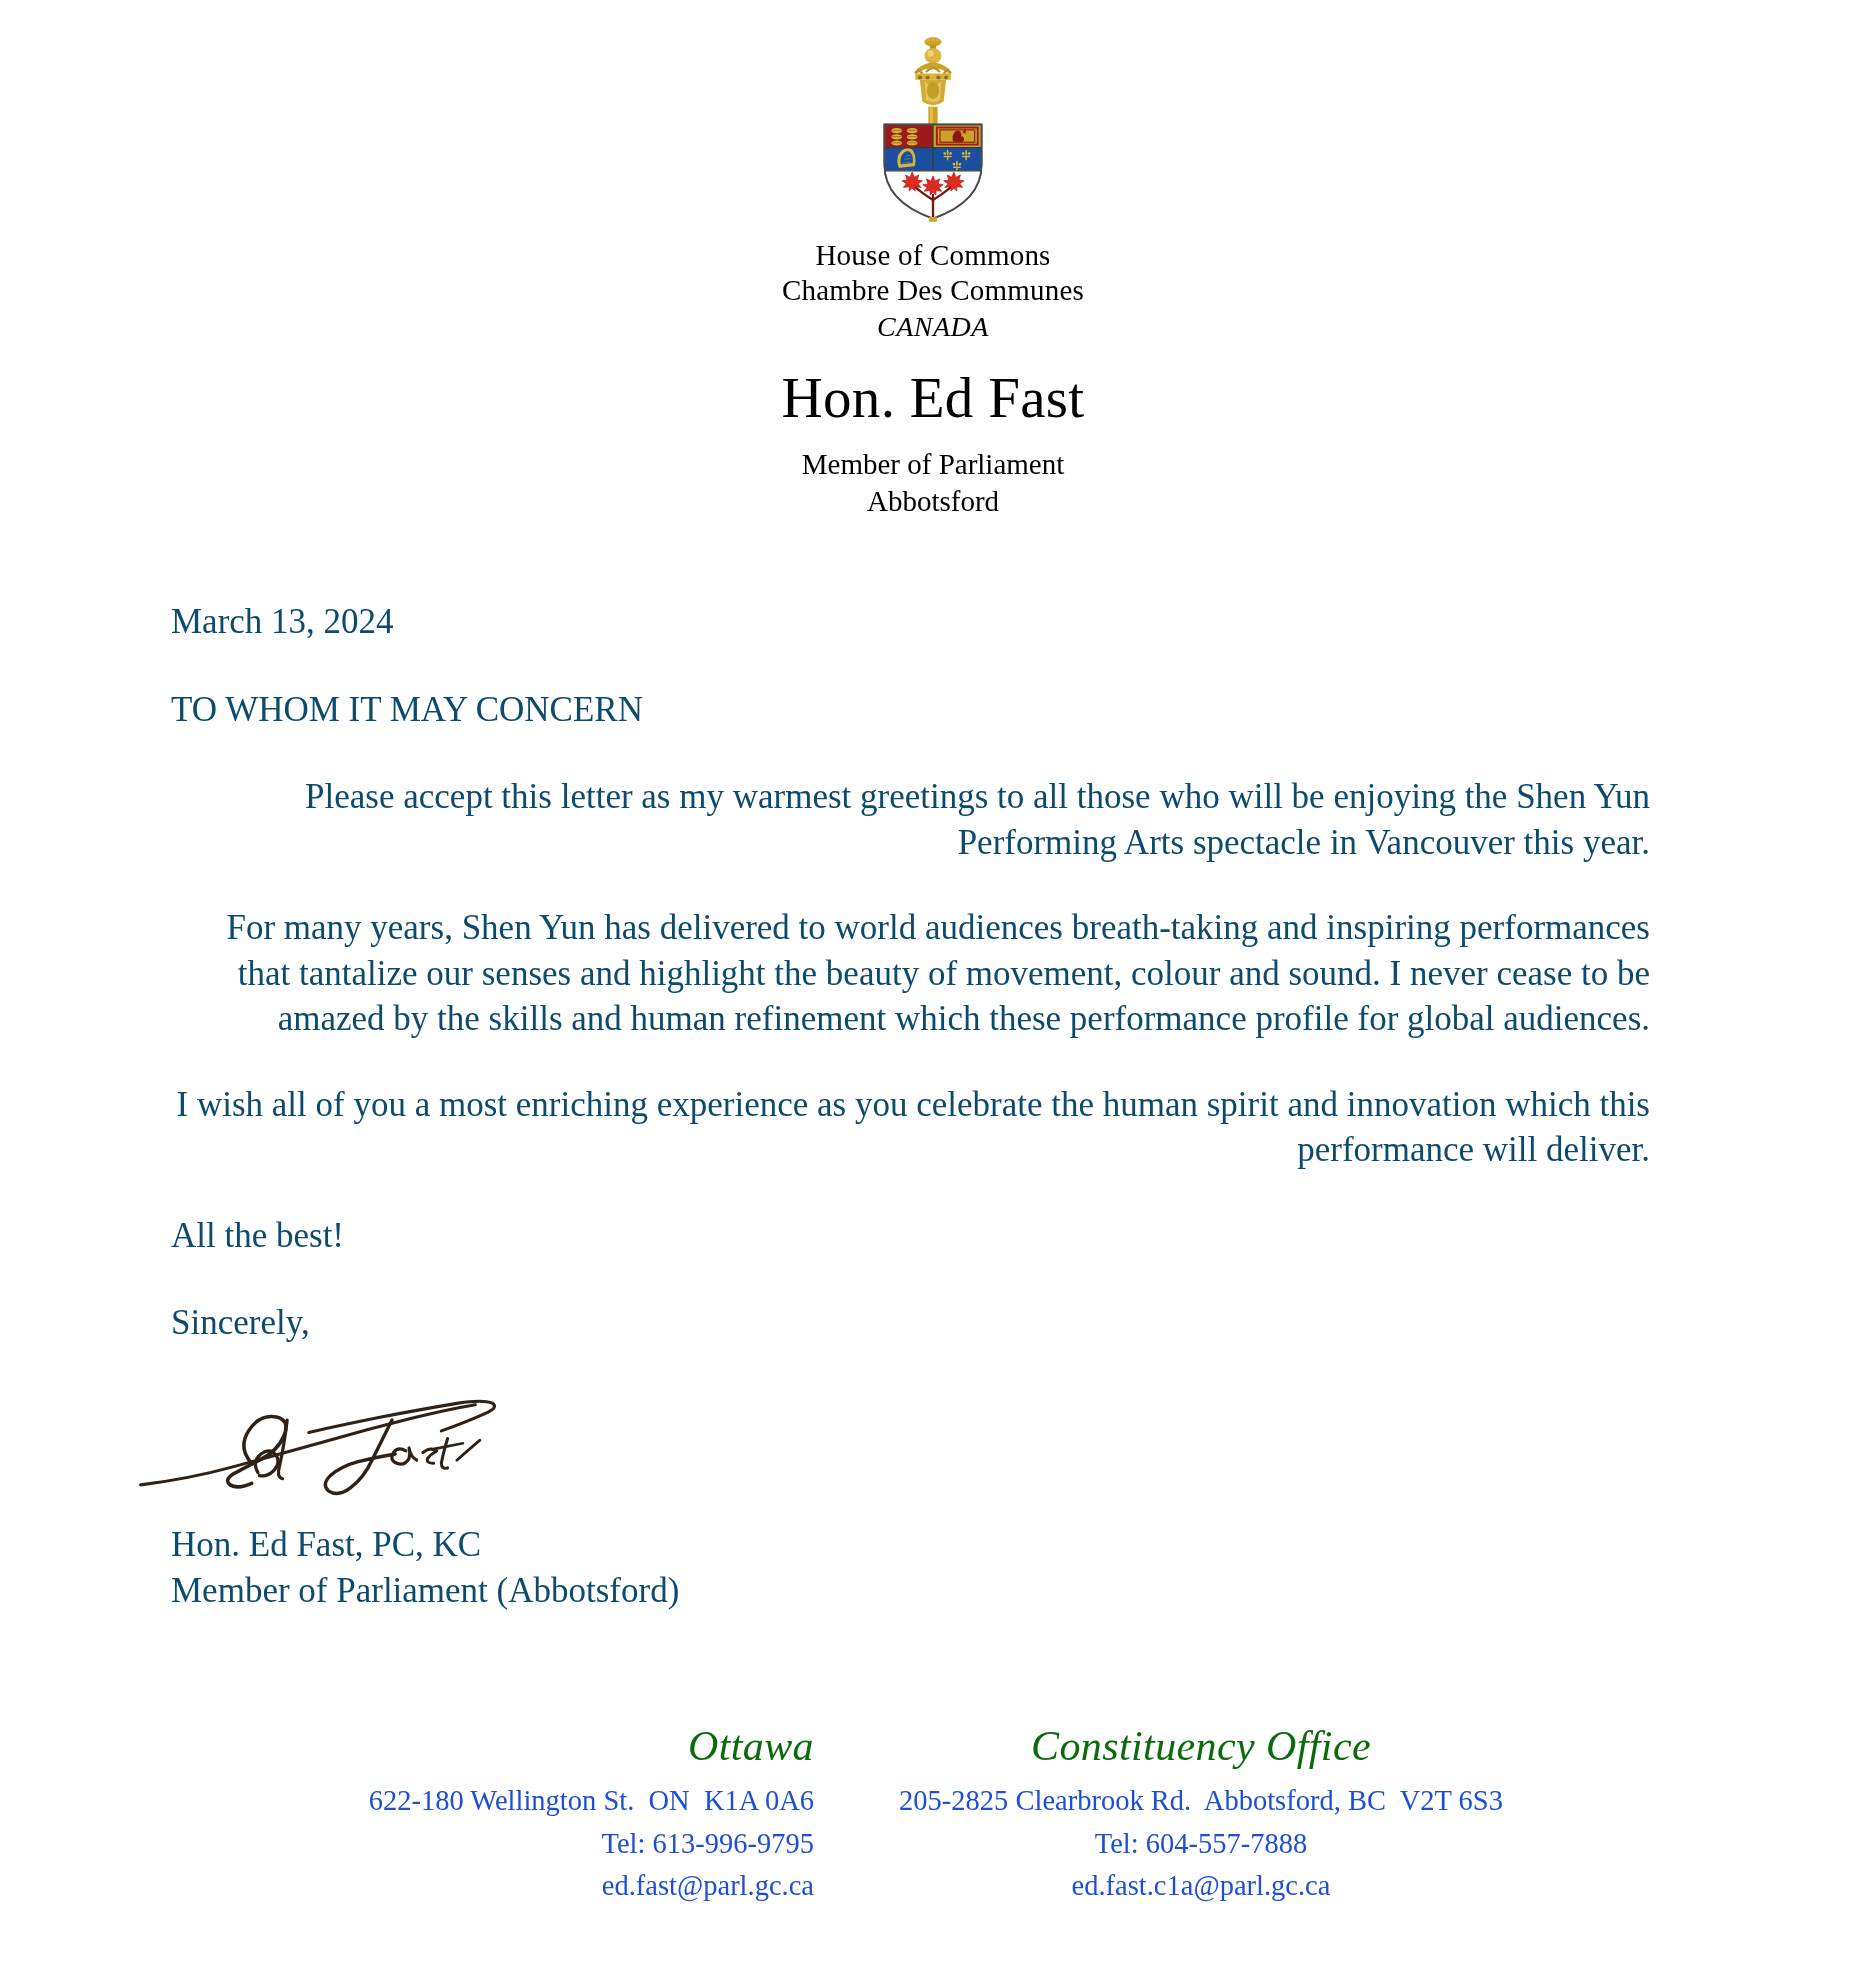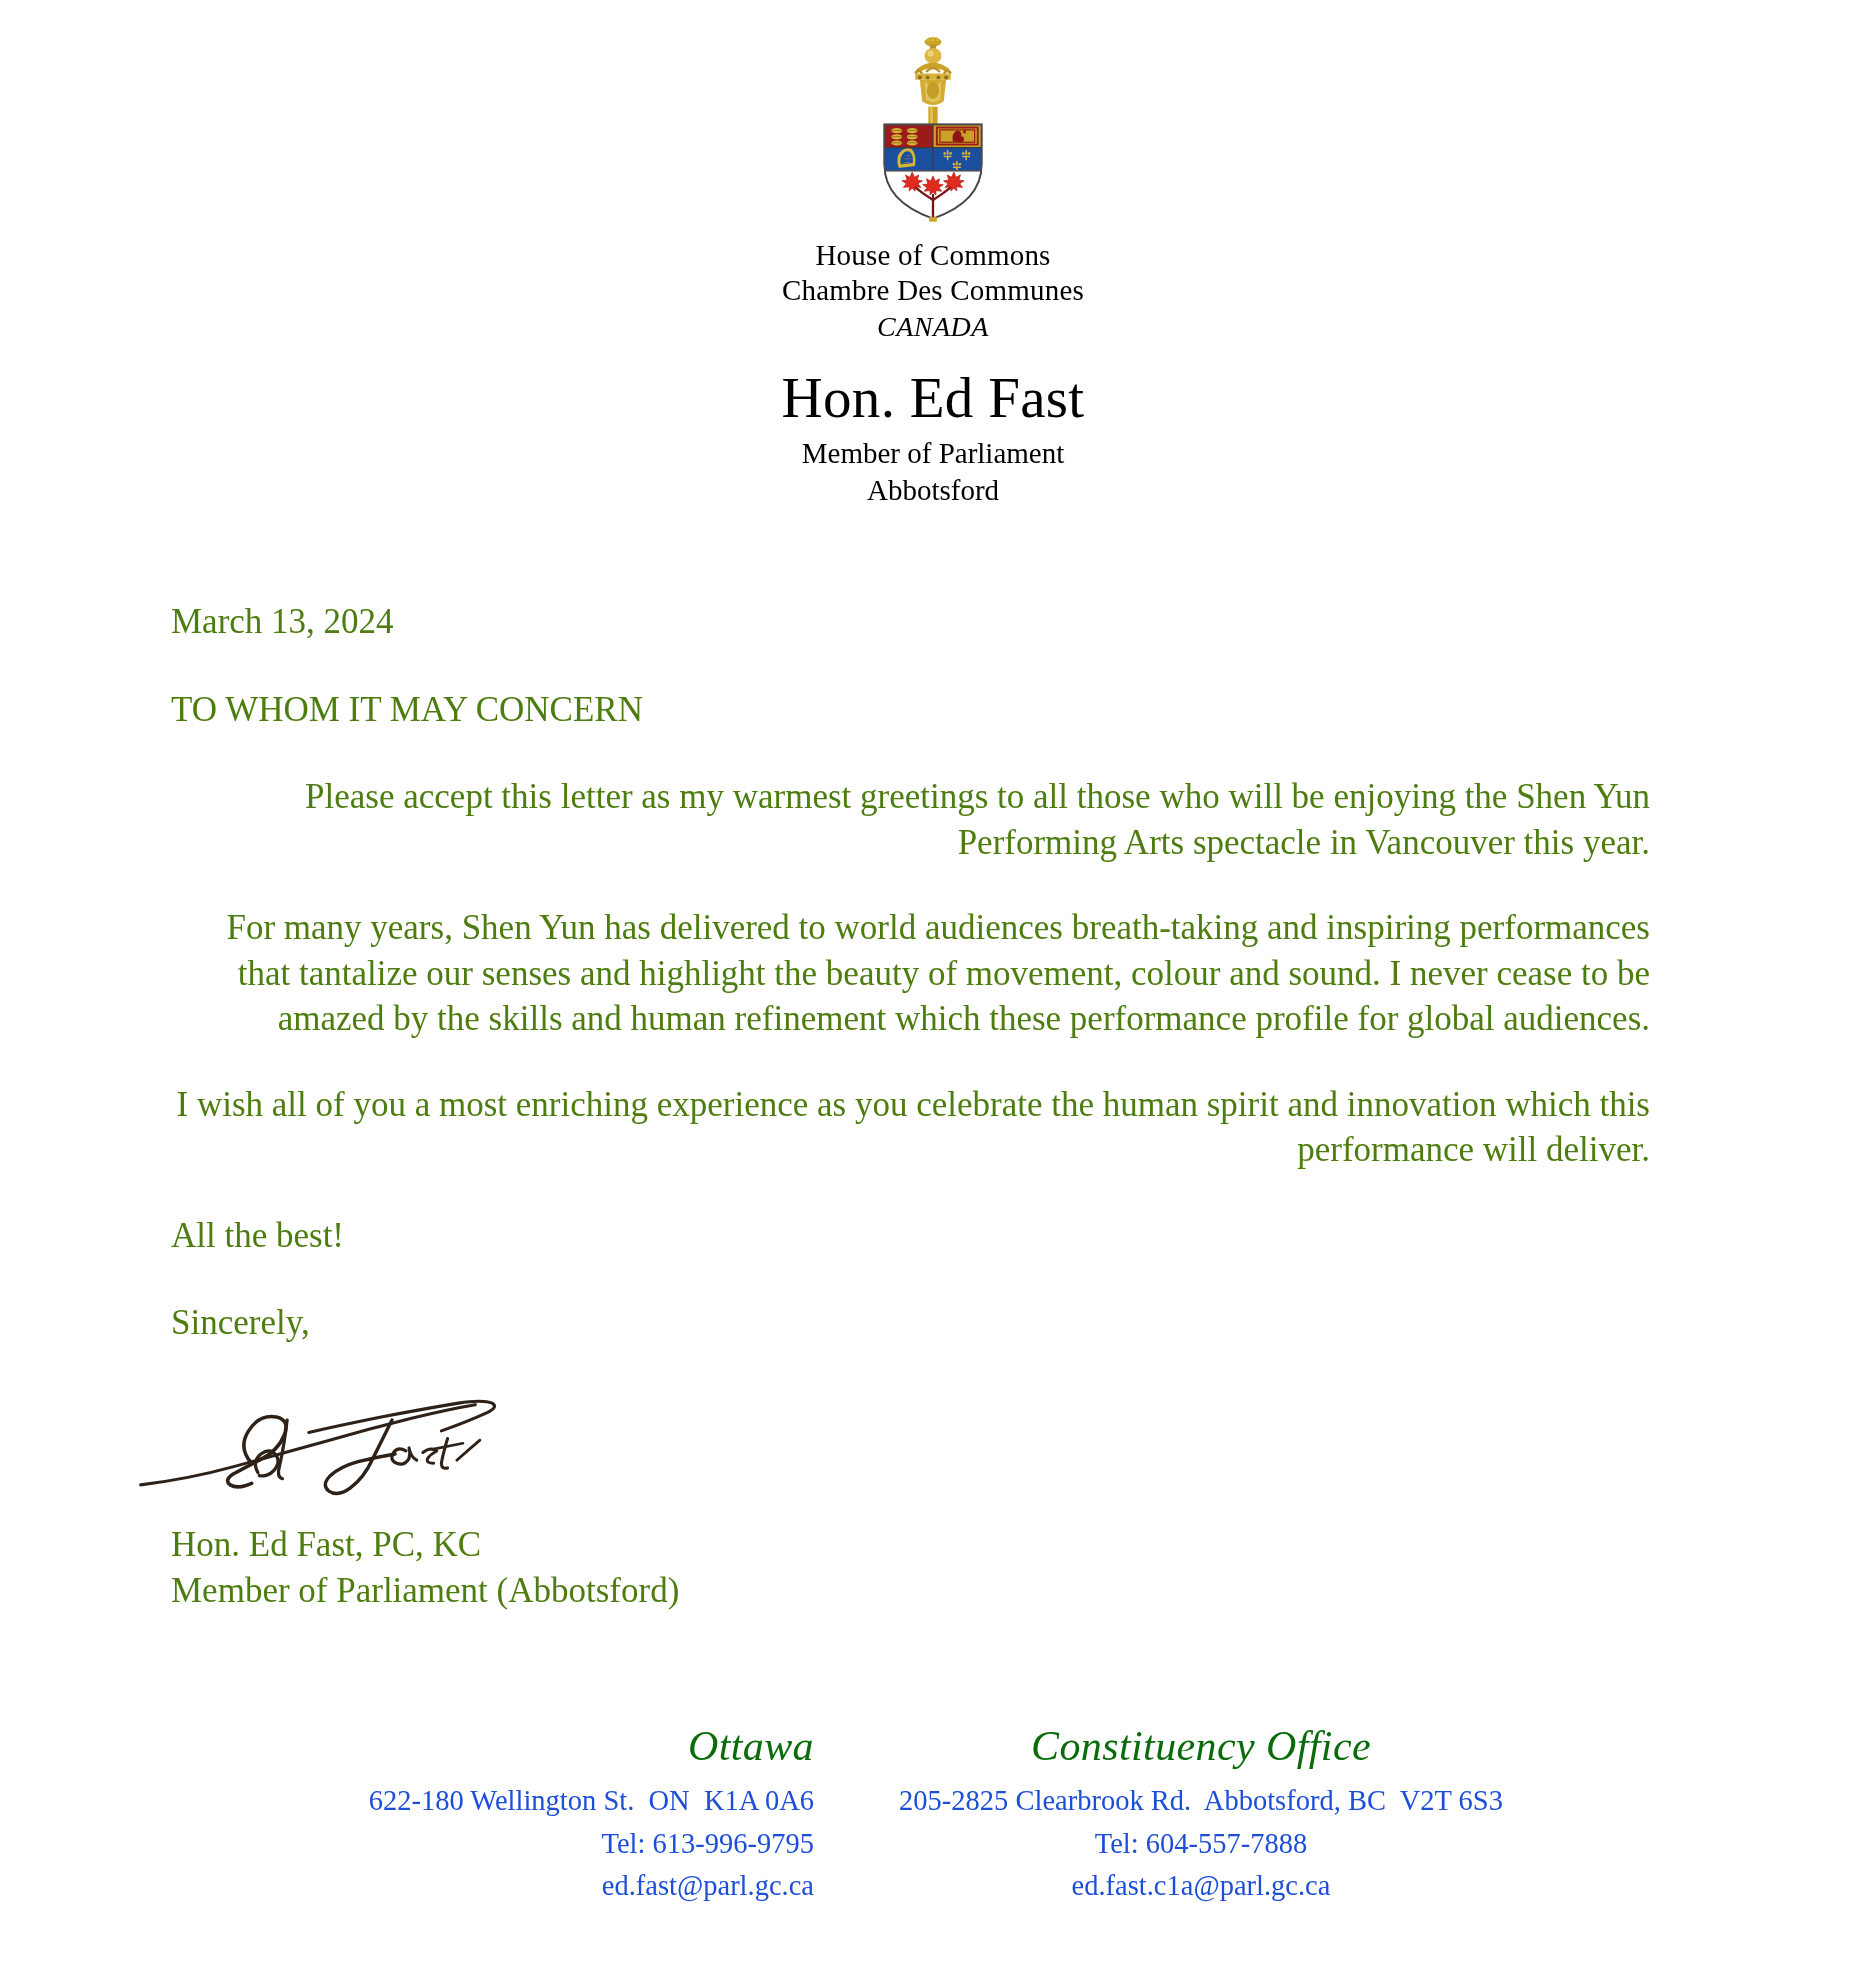--- a/index.html
+++ b/index.html
@@ -50,37 +50,37 @@
   .lh-canada {
     font-size: 28px;
     line-height: 1.3;
     letter-spacing: 0.5px;
     font-style: italic;
   }
   .lh-name {
     font-size: 57px;
     line-height: 1.25;
     margin-top: 17px;
-    margin-bottom: 2px;
+    margin-bottom: 13px;
     letter-spacing: 0.3px;
   }
   .lh-sub {
     font-size: 29px;
     line-height: 1.25;
   }
 
   
   .letter-body {
     position: absolute;
     left: 171px;
     top: 599px;
     width: 1479px;
     font-size: 35px;
     line-height: 1.30;
-    color: #4d7c0f;
+    color: #0c4a6e;
   }
   .blk { margin: 0 0 42px 0; }
   .blk.tight { margin-bottom: 40px; }
   .re-line {
     margin: 0 0 43px 0;
   }
   .re-line span {
     border-bottom: 2.3px solid #000;
     padding-bottom: 1.5px;
   }

